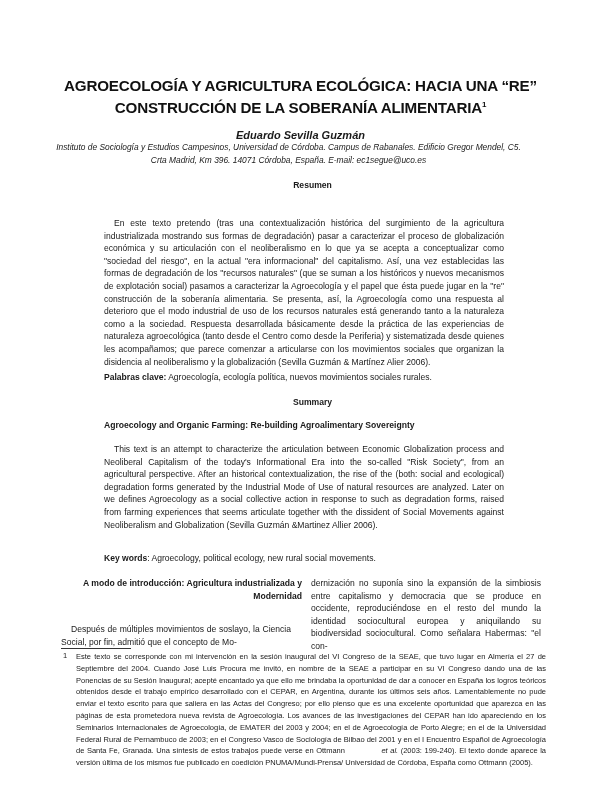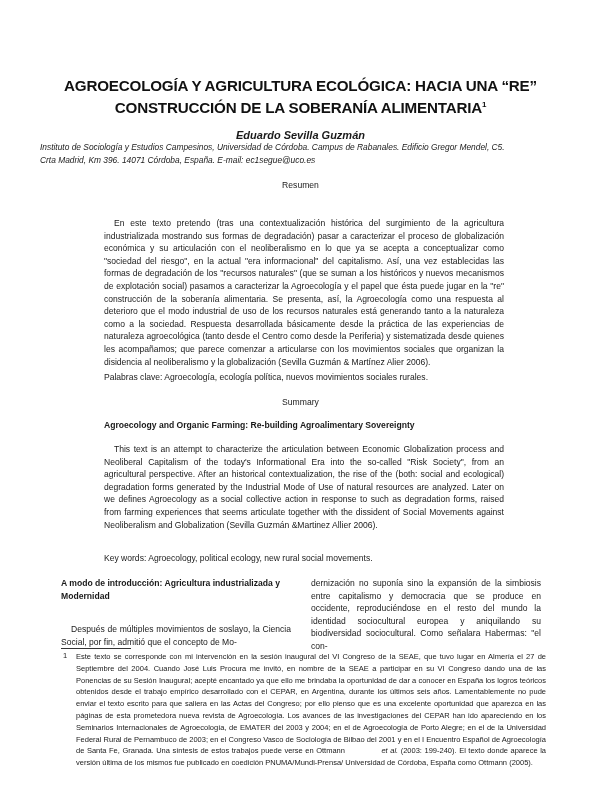--- a/index.html
+++ b/index.html
@@ -1,29 +1,29 @@
 <!DOCTYPE html>
 <html><head>
 <meta charset="utf-8">
 <style>
   html, body { margin:0; padding:0; background:#ffffff; }
   body { width:601px; height:792px; position:relative; overflow:hidden; font-family:"Liberation Sans", sans-serif; color:#1a1a1a; }
   .page { position:absolute; left:0; top:0; width:601px; height:640px; }
   .title { position:absolute; left:40px; width:521px; top:76px; text-align:center; font-weight:bold; font-size:15.2px; line-height:19px; letter-spacing:-0.2px; color:#111; }
   .title sup { font-size:8px; vertical-align:6px; }
   .author { position:absolute; left:40px; width:521px; top:129px; text-align:center; font-weight:bold; font-style:italic; font-size:11px; }
-  .affil { position:absolute; left:40px; width:521px; top:141px; text-align:left; font-style:italic; font-size:8.4px; line-height:12.5px; }
-  .heading { position:absolute; left:40px; width:521px; text-align:center; font-weight:normal; font-size:8.6px; }
+  .affil { position:absolute; left:28px; width:521px; top:141px; text-align:center; font-style:italic; font-size:8.4px; line-height:12.5px; }
+  .heading { position:absolute; left:52px; width:521px; text-align:center; font-weight:bold; font-size:8.6px; }
   .para { position:absolute; left:104px; width:400px; font-size:8.55px; line-height:12.6px; text-align:justify; }
   .para .indent { display:inline-block; width:10px; }
   .kw { position:absolute; left:104px; width:400px; font-size:8.55px; }
-  .kw b { font-weight:normal; }
+  .kw b { font-weight:bold; }
   .subtitle-en { position:absolute; left:104px; width:420px; font-weight:bold; font-size:8.6px; top:420px; }
   .col { position:absolute; font-size:8.55px; line-height:12.6px; text-align:justify; }
-  .col-head { position:absolute; left:61px; width:230px; top:577px; font-weight:bold; font-size:8.6px; line-height:12.6px; }
+  .col-head { position:absolute; left:72px; width:230px; top:577px; font-weight:bold; font-size:8.6px; line-height:12.6px;text-align:right; }
   .rule { position:absolute; left:61px; top:648px; width:70px; height:1px; background:#333; }
   .fn-num { position:absolute; left:63px; top:651px; font-size:7.5px; }
   .footnote { position:absolute; left:76px; top:651px; width:470px; font-size:7.5px; line-height:11.8px; text-align:justify; }
   .footnote i { font-style:italic;padding-left:34px; }
 </style>
 </head>
 <body>
 
 <div class="page">
 

